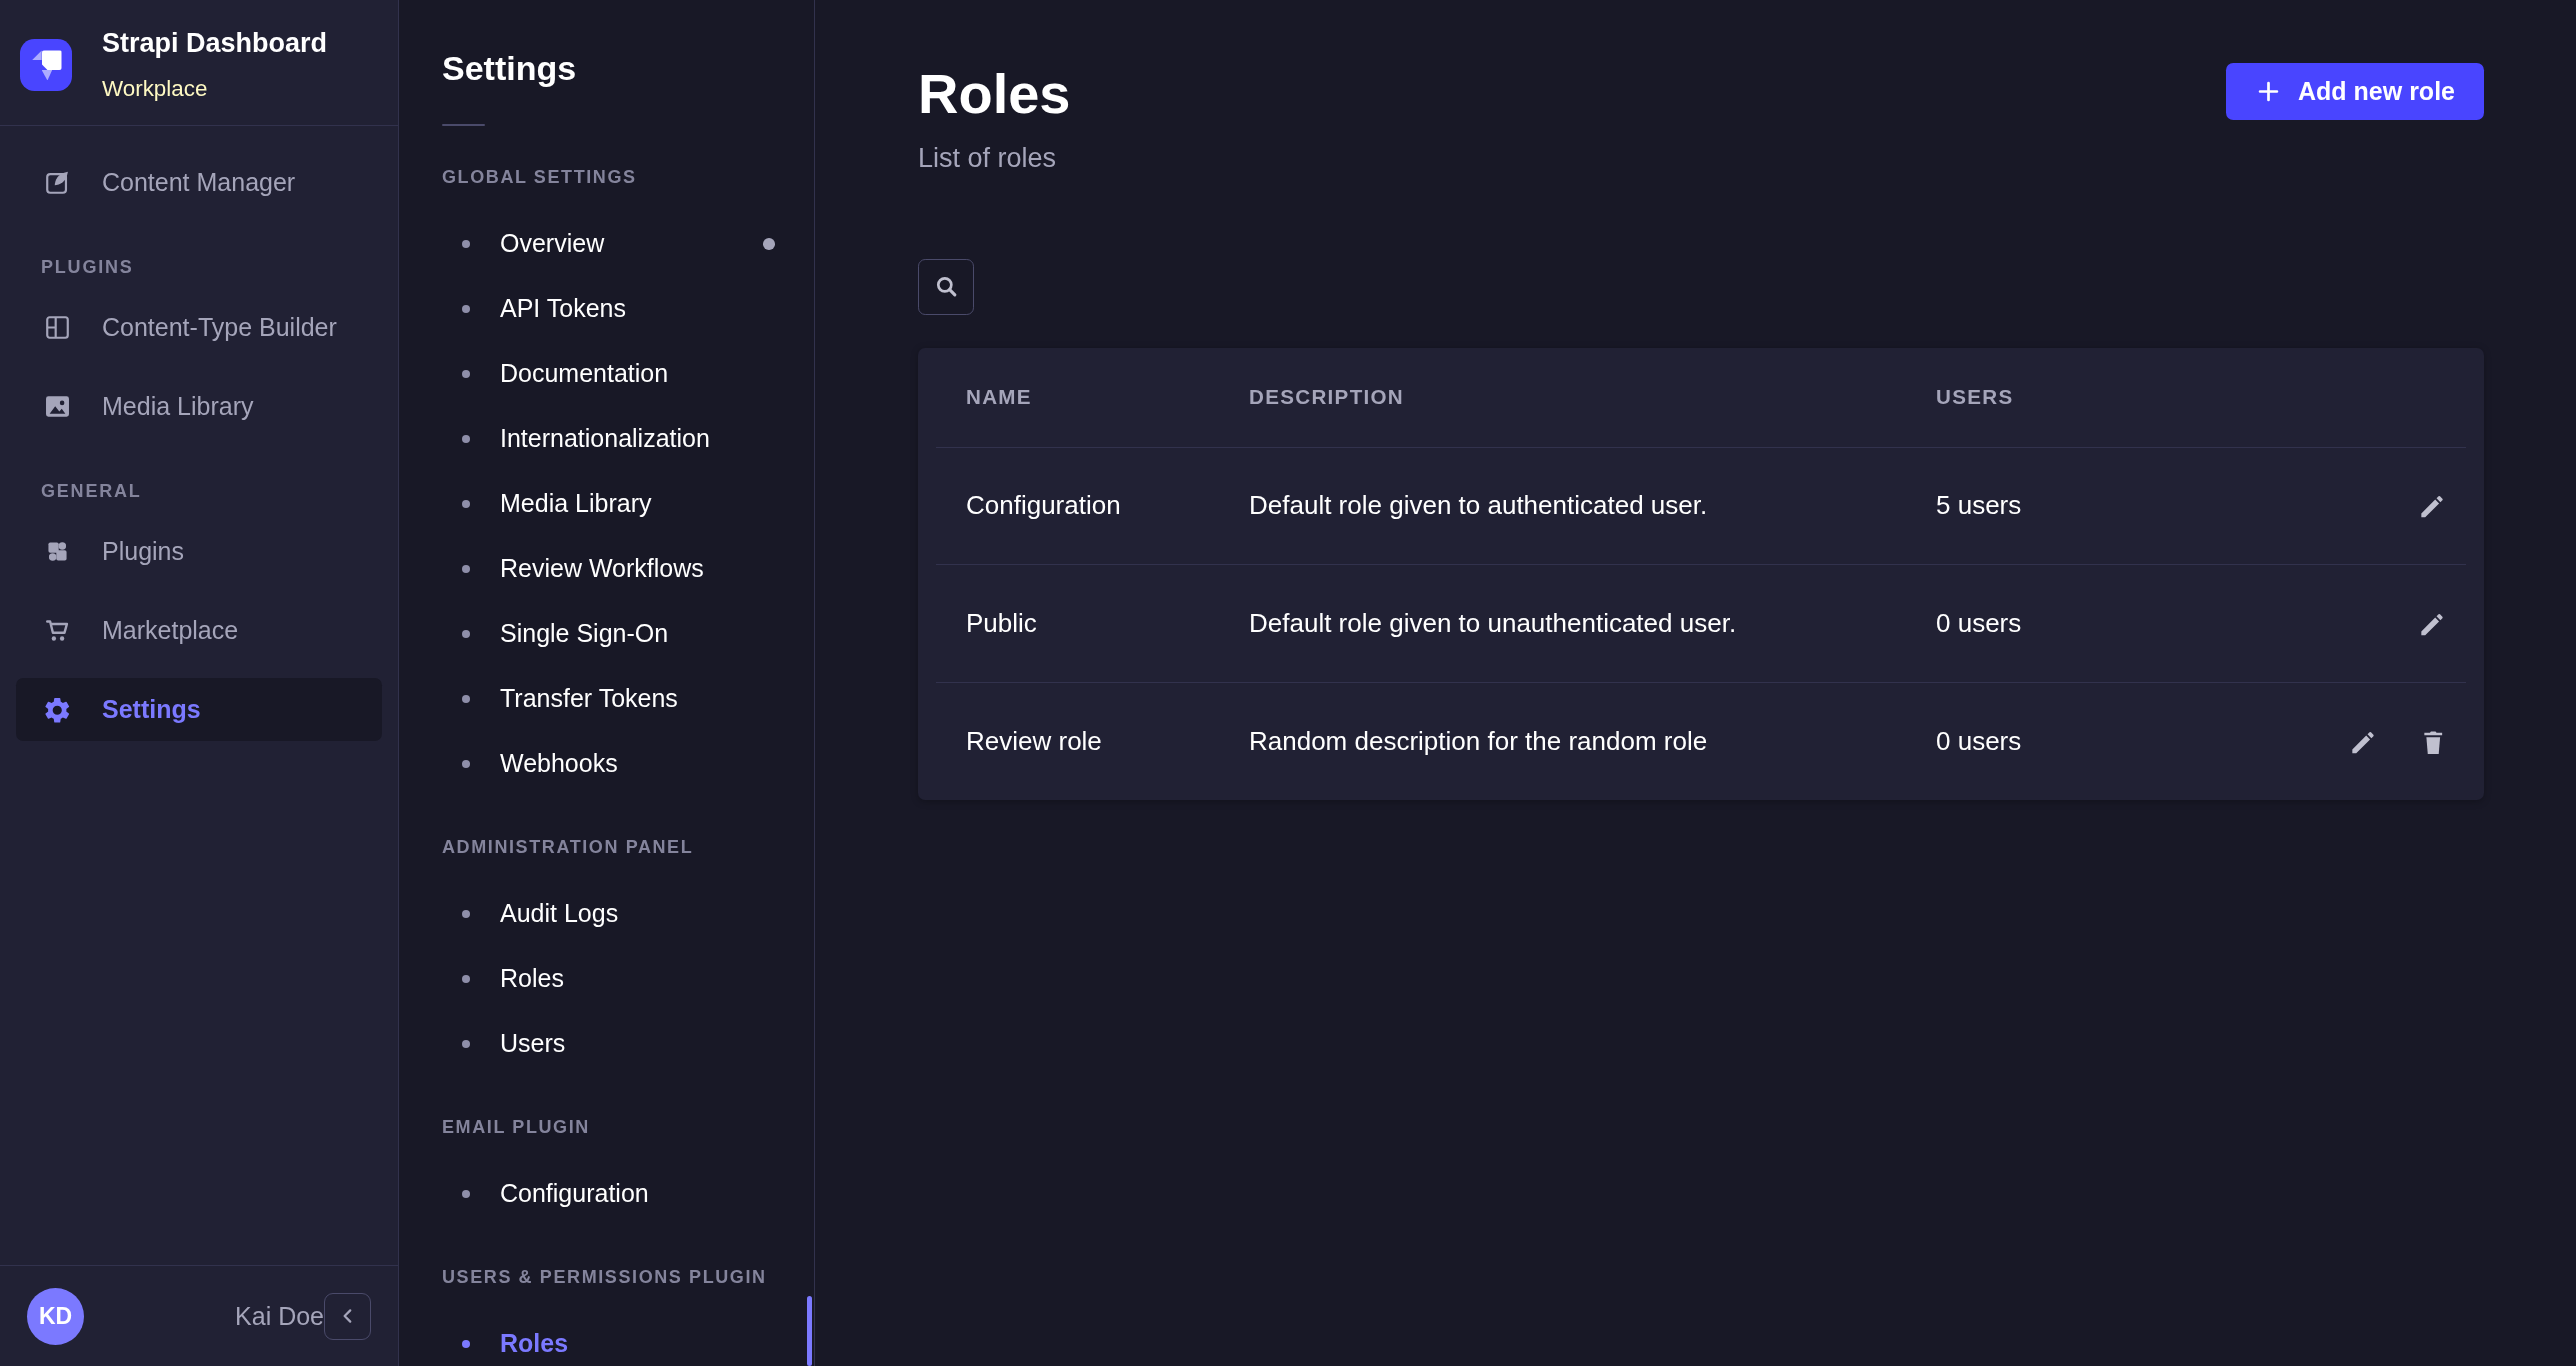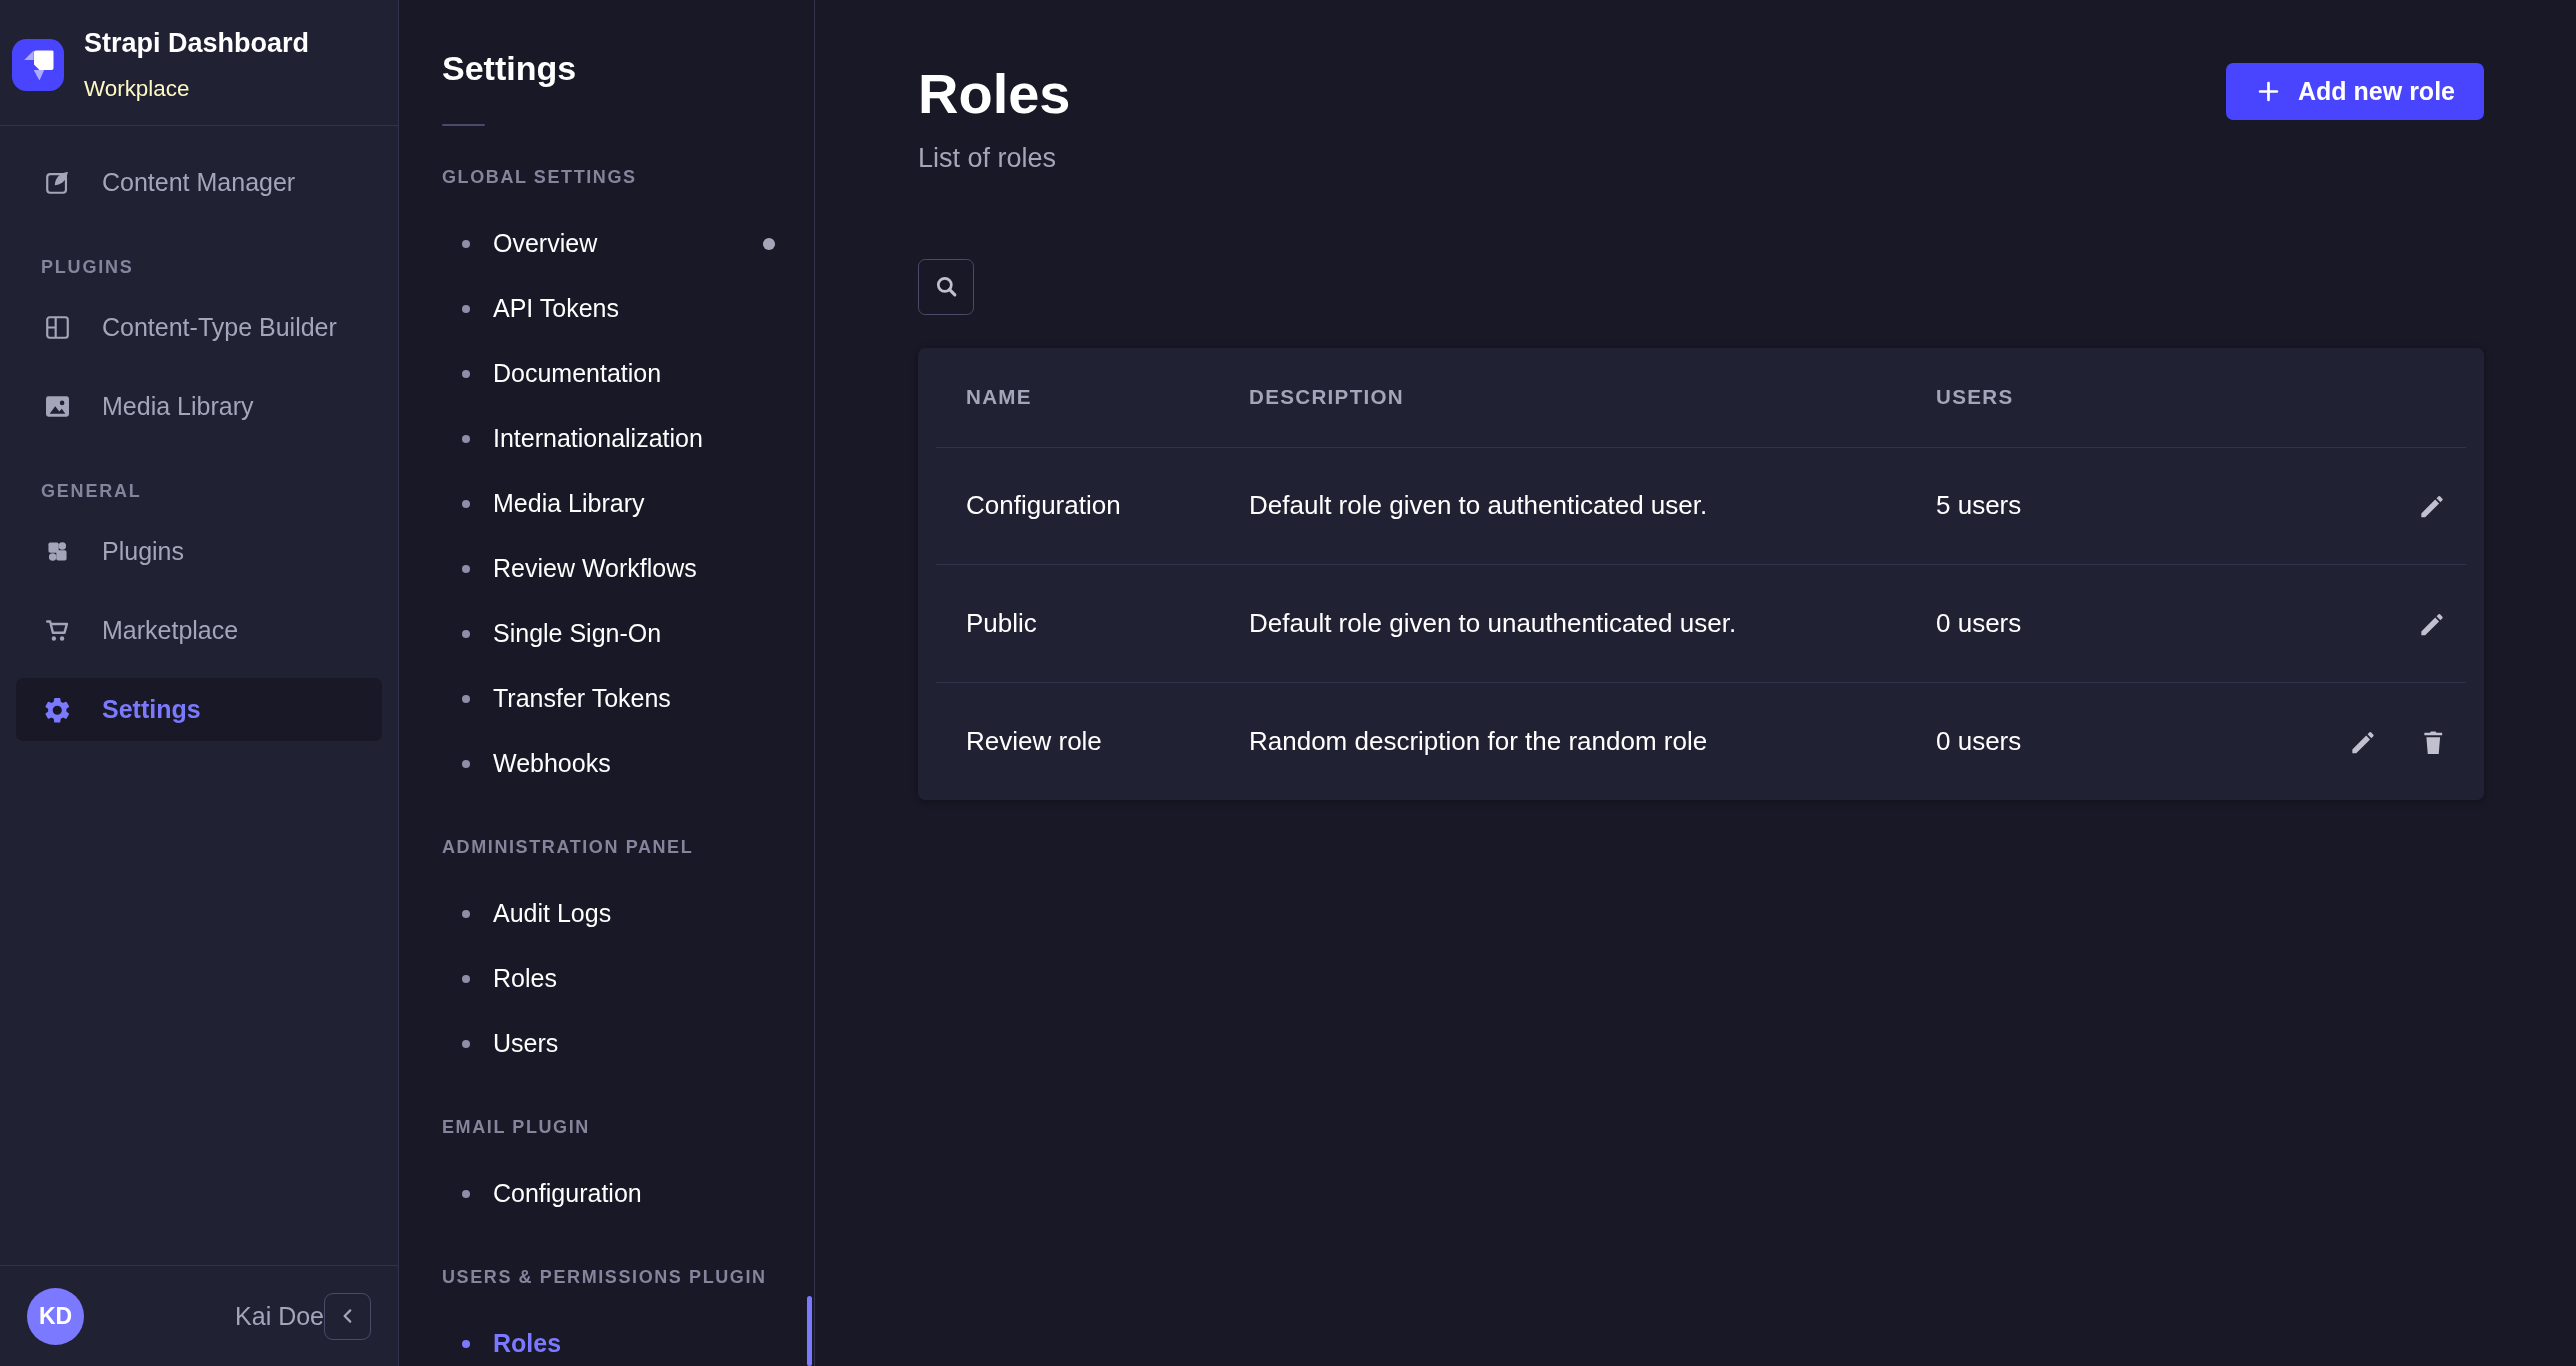--- a/index.html
+++ b/index.html
@@ -14,22 +14,22 @@
   svg { display:block; }
 
   
   .sidebar {
     width:399px; min-width:399px;
     background:#212134;
     border-right:0.9px solid #32324d;
     display:flex; flex-direction:column;
   }
   .brand {
-    display:flex; align-items:center; gap:20px;
-    padding:27px 20px 23px 12px;
+    display:flex; align-items:center; gap:30px;
+    padding:27px 20px 23px 20px;
     border-bottom:0.9px solid #32324d;
   }
   .brand-icon {
     width:52px; height:52px; border-radius:14.4px;
     background:#4945ff; position:relative; flex:none;
   }
   .brand-icon .g1 {
     position:absolute; left:21.5px; top:11.7px; width:20px; height:20px;
     background:#ffffff; border-radius:2.7px;
     clip-path:polygon(0 0,100% 0,100% 100%,32% 100%,0 68%);
@@ -90,21 +90,21 @@
     overflow:hidden;
   }
   .subnav-title { font-size:34px; font-weight:bold; color:#ffffff; margin:12.6px 0 0 43px; }
   .subnav-rule { width:43px; height:2.7px; background:#4a4a6a; border-radius:1.8px; margin:36px 0 0 43px; }
   .subnav-section-label {
     margin:41px 43px 23px 43px;
     font-size:18px; font-weight:bold; letter-spacing:1.6px;
     color:#84849c;
   }
   .subnav-item {
-    height:65px; display:flex; align-items:center; gap:23px;
+    height:65px; display:flex; align-items:center; gap:30px;
     padding:0 39px 0 63px; font-size:25px; color:#ffffff; cursor:pointer;
   }
   .subnav-item .dot {
     width:8px; height:8px; border-radius:50%; background:#8e8ea9; flex:none;
   }
   .subnav-item.active { color:#7b79ff; font-weight:bold; }
   .subnav-item.active .dot { background:#7b79ff; }
   .notif-dot {
     margin-left:auto; width:11.7px; height:11.7px; border-radius:50%;
     background:#a5a5ba; flex:none;

